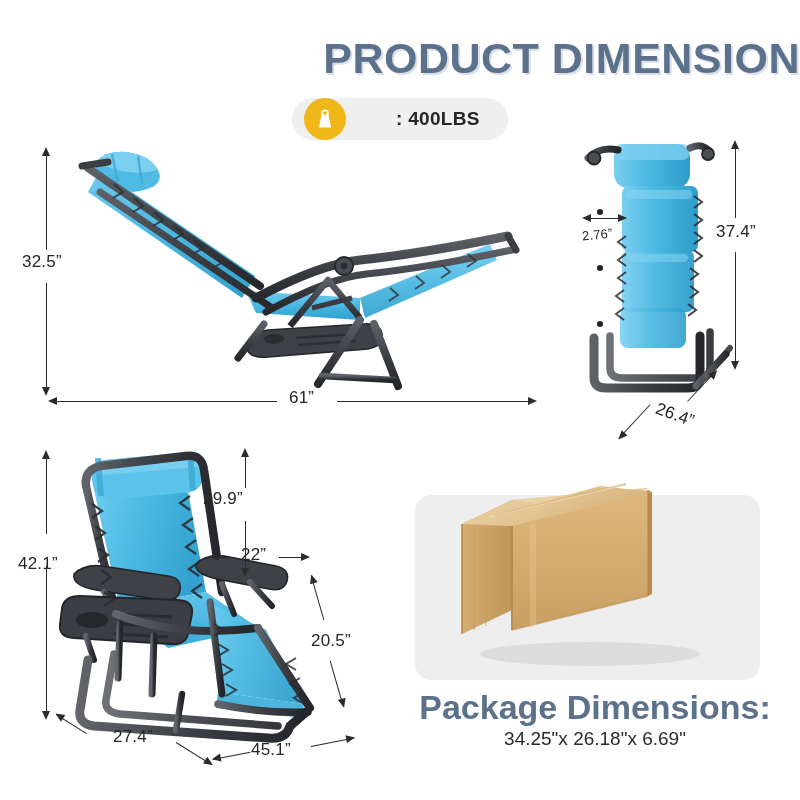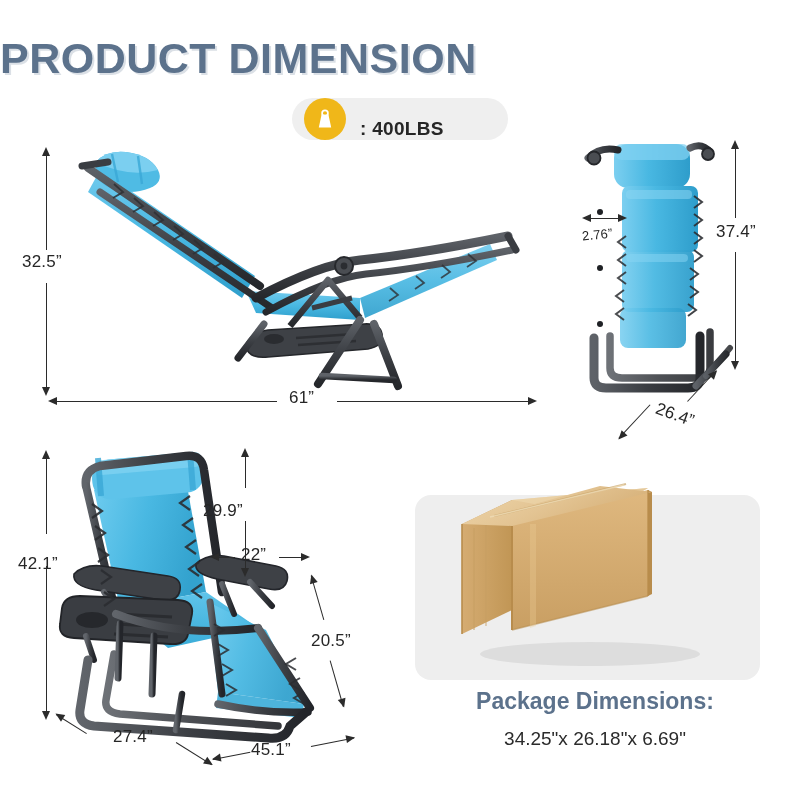--- a/index.html
+++ b/index.html
@@ -6,32 +6,32 @@
   body{
     width:800px;height:800px;
     background:#ffffff;
     font-family:"Liberation Sans","DejaVu Sans",sans-serif;
     overflow:hidden;position:relative;
   }
   .stage{position:absolute;inset:0;width:800px;height:800px;}
 
   
   #page-title{
-    position:absolute;left:0;top:34px;width:800px;text-align:left;
+    position:absolute;left:0;top:34px;width:800px;text-align:right;
     font-size:43px;font-weight:bold;letter-spacing:.5px;
     color:#5c728c;
     text-shadow:2px 2px 0 rgba(92,114,140,.22);
     white-space:nowrap;
   }
 
   
   #weight-badge{
     position:absolute;left:292px;top:98px;width:216px;height:42px;
     background:#efefef;border-radius:21px;
-    display:flex;align-items:flex-end;
+    display:flex;align-items:center;gap:36px;
   }
   #weight-icon{
     width:42px;height:42px;border-radius:50%;
     background:#f0b719;margin-left:12px;flex:0 0 42px;
     display:flex;align-items:center;justify-content:center;
   }
   #weight-icon svg{display:block;}
   #weight-text{
     margin-left:14px;font-size:19px;color:#262626;
     font-weight:600;letter-spacing:.3px;white-space:nowrap;
@@ -59,21 +59,21 @@
   .diag .at{position:absolute;left:-1px;top:-4px;width:0;height:0;
     border-top:4.5px solid transparent;border-bottom:4.5px solid transparent;border-right:9px solid #2b2b2b;}
 
   
   #package-panel{
     position:absolute;left:415px;top:495px;width:345px;height:185px;
     background:#eeeeee;border-radius:16px;
   }
   #pkg-title{
     position:absolute;left:400px;top:688px;width:390px;text-align:center;
-    font-size:23px;font-weight:bold;color:#5c728c;white-space:nowrap;
+    font-size:34px;font-weight:bold;color:#5c728c;white-space:nowrap;
   }
   #pkg-dims{
     position:absolute;left:400px;top:728px;width:390px;text-align:center;
     font-size:19px;color:#2b2b2b;white-space:nowrap;
   }
 
   
   .illus{position:absolute;}
   .illus svg{display:block;overflow:visible;}
 </style>
@@ -348,21 +348,21 @@
   </div>
 
   <div class="rule v" style="left:46px;top:458px;height:76px;"></div>
   <div class="arrow up" style="left:42px;top:450px;"></div>
   <div class="dim" style="left:18px;top:534px;margin-top:20px;">42.1”</div>
   <div class="rule v" style="left:46px;top:566px;height:146px;"></div>
   <div class="arrow down" style="left:42px;top:711px;"></div>
 
   <div class="rule v" style="left:245px;top:456px;height:32px;"></div>
   <div class="arrow up" style="left:241px;top:448px;"></div>
-  <div class="dim" style="left:203px;top:489px;margin-top:12px;">29.9”</div>
+  <div class="dim" style="left:203px;top:489px;">29.9”</div>
   <div class="rule v" style="left:245px;top:521px;height:48px;"></div>
   <div class="arrow down" style="left:241px;top:568px;"></div>
 
   <div class="rule h" style="left:217px;top:557px;width:18px;"></div>
   <div class="arrow left" style="left:210px;top:553px;"></div>
   <div class="dim" style="left:241px;top:545px;">22”</div>
   <div class="rule h" style="left:279px;top:557px;width:23px;"></div>
   <div class="arrow right" style="left:301px;top:553px;"></div>
 
   <div class="diag" style="left:311px;top:575px;width:46px;transform:rotate(74deg);">

